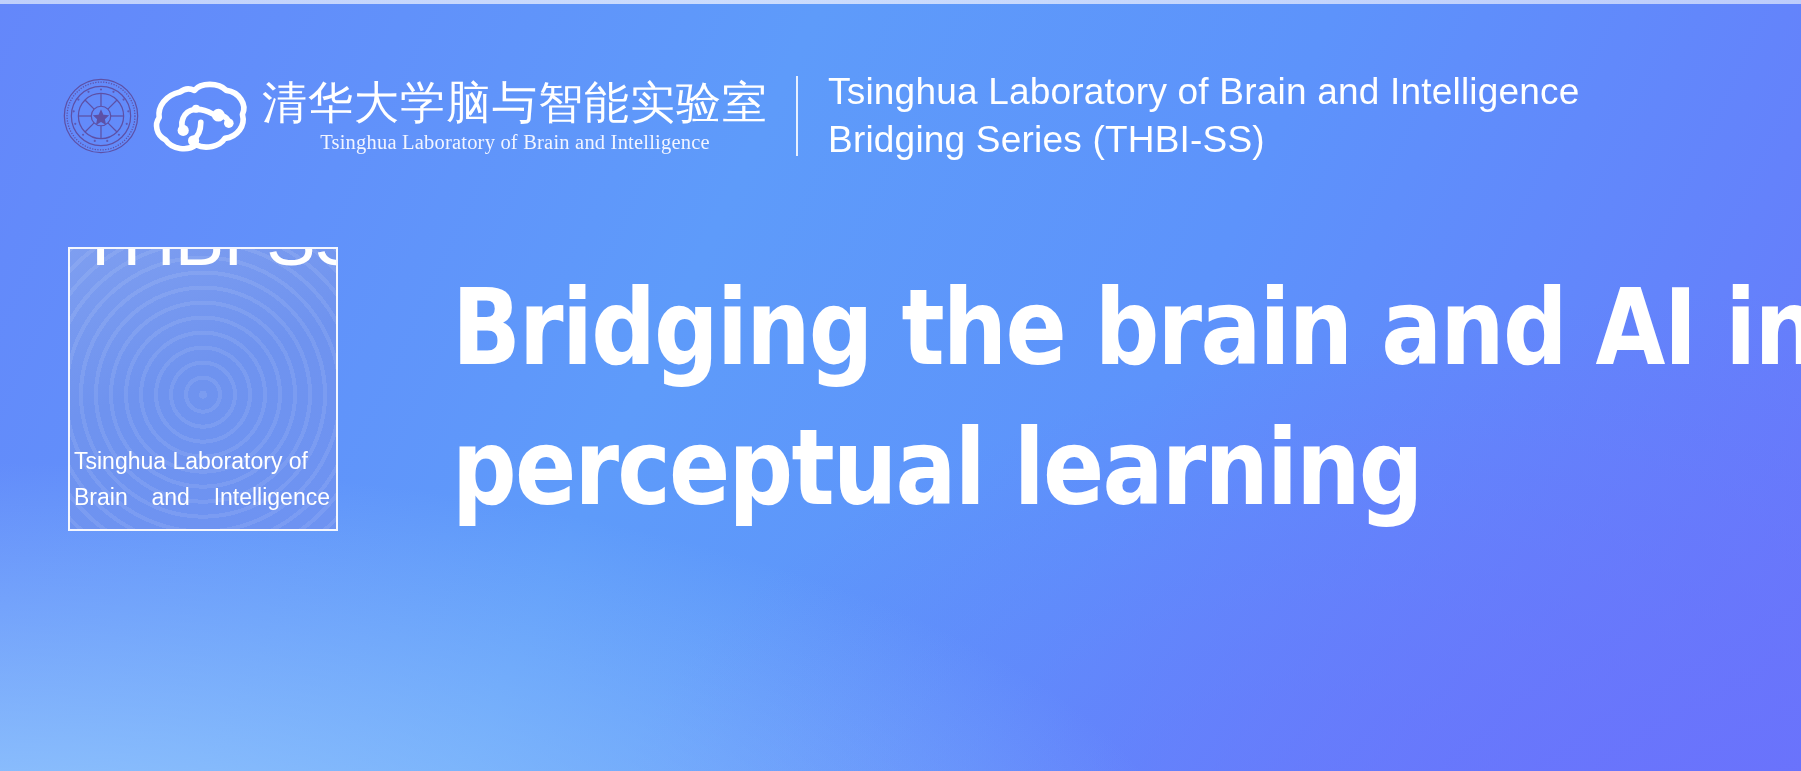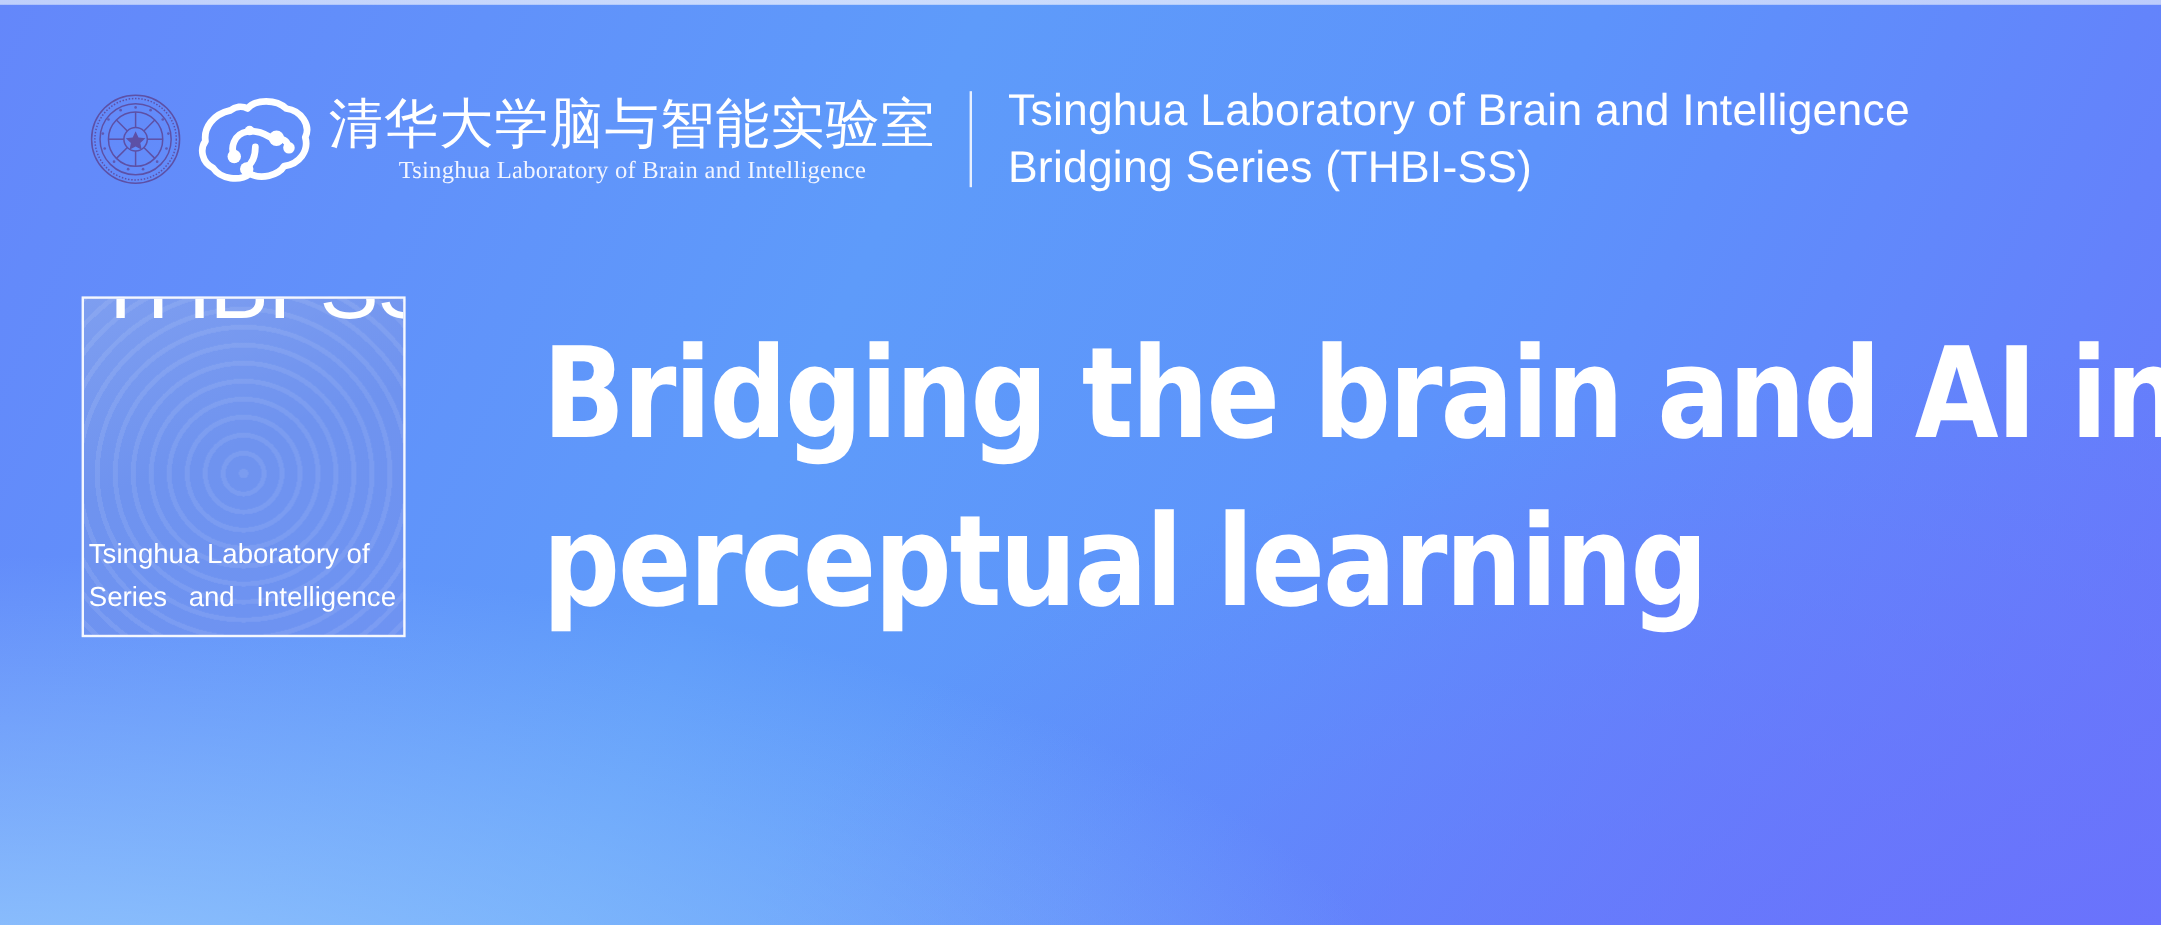--- a/index.html
+++ b/index.html
@@ -26,21 +26,21 @@
     left: 0; top: 0;
     width: 100%;
     height: 4px;
     background: linear-gradient(90deg,#cfdcfb 0%, #dfe8fd 40%, #cdd9fb 100%);
     opacity: .85;
   }
 
   
   .header {
     position: absolute;
-    left: 74px;
+    left: 62px;
     top: 62px;
     display: flex;
     align-items: center;
     height: 108px;
   }
   .seal {
     width: 78px;
     height: 78px;
     flex: 0 0 auto;
     opacity: .72;
@@ -234,21 +234,21 @@
       <div class="series-title">Tsinghua Laboratory of Brain and Intelligence</div>
       <div class="series-title">Bridging Series (THBI-SS)</div>
     </div>
   </div>
 
   <div class="card">
     <div class="card-inner">
       <div class="card-title">THBI-SS</div>
       <div class="card-sub">
         <div>Tsinghua Laboratory of</div>
-        <div class="justify">Series and Intelligence</div>
+        <div class="justify">Brain and Intelligence</div>
       </div>
     </div>
   </div>
 
   <div class="talk-title">
     <div>Bridging the brain and AI in</div>
     <div>perceptual learning</div>
   </div>
 
 </div>

